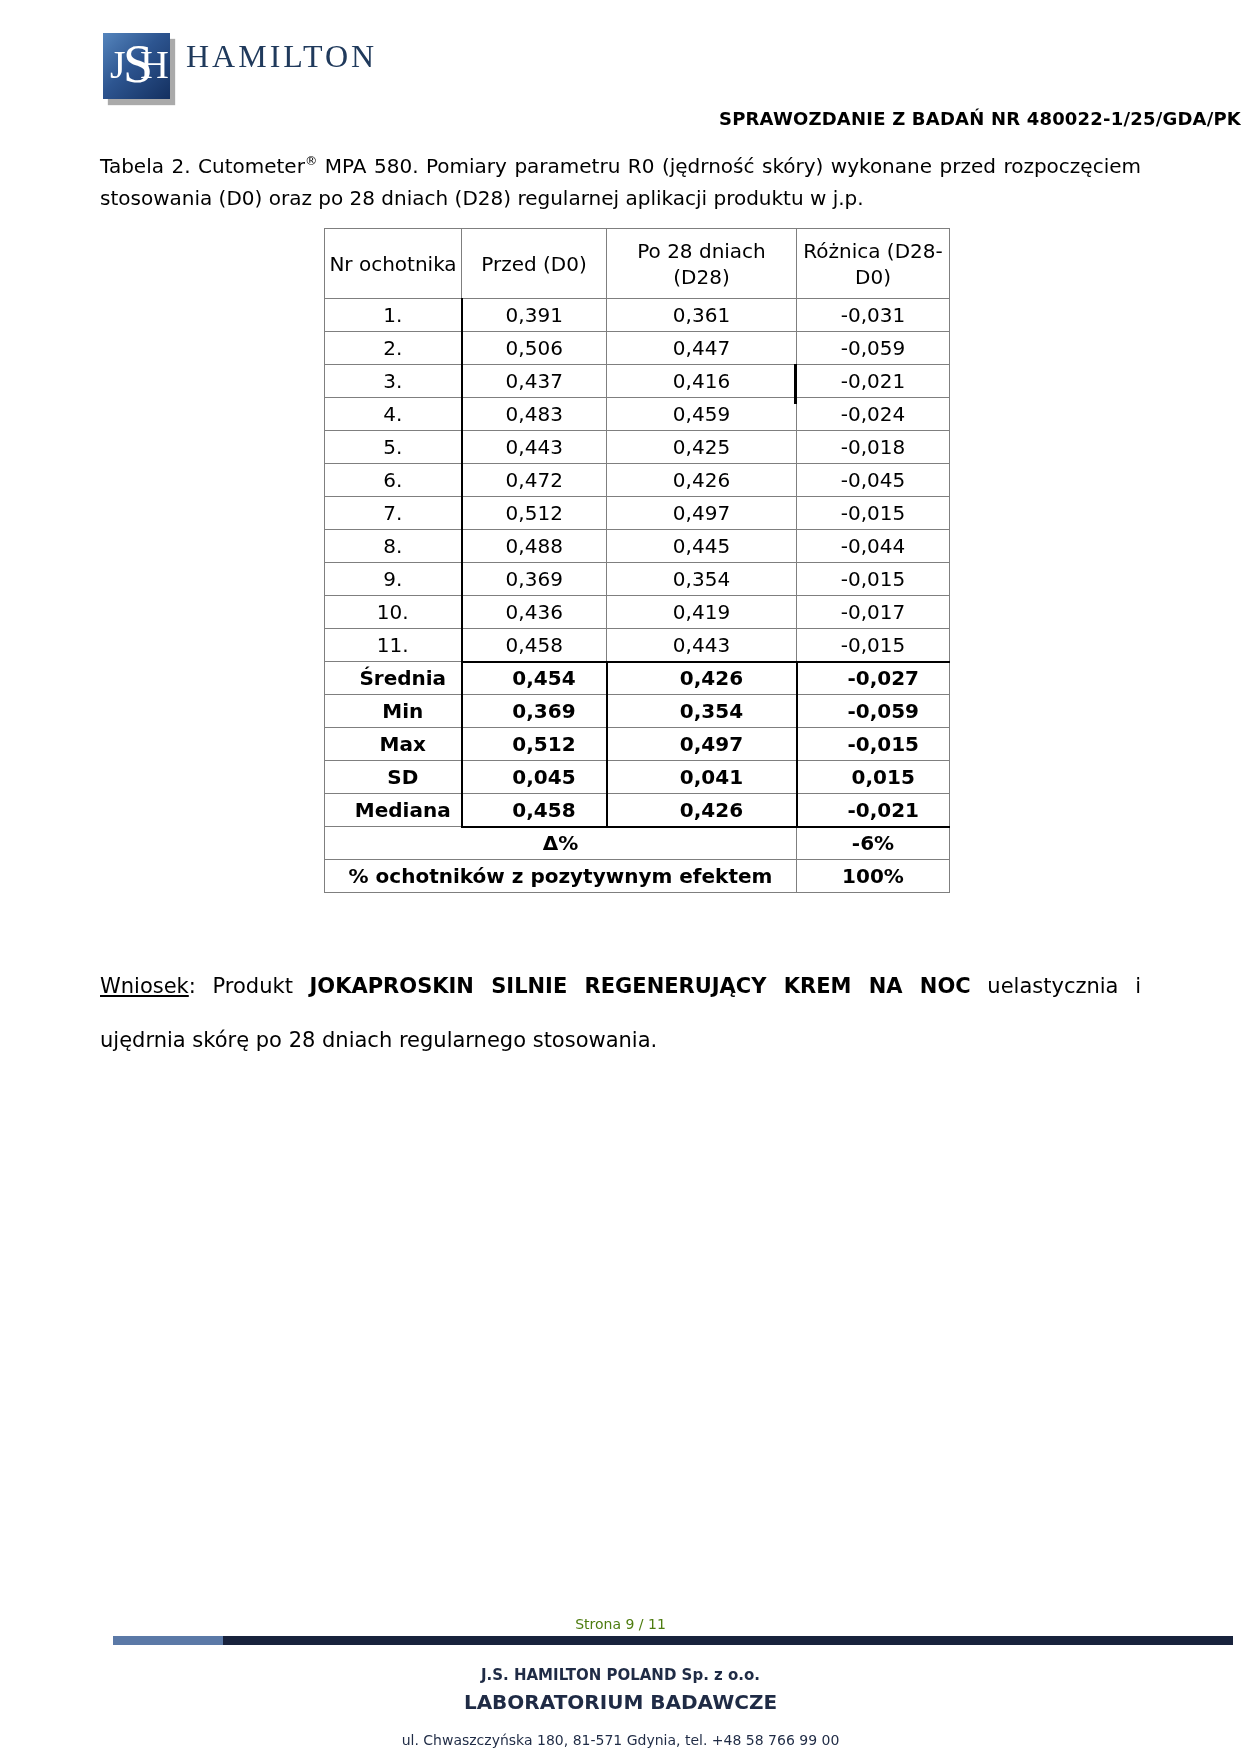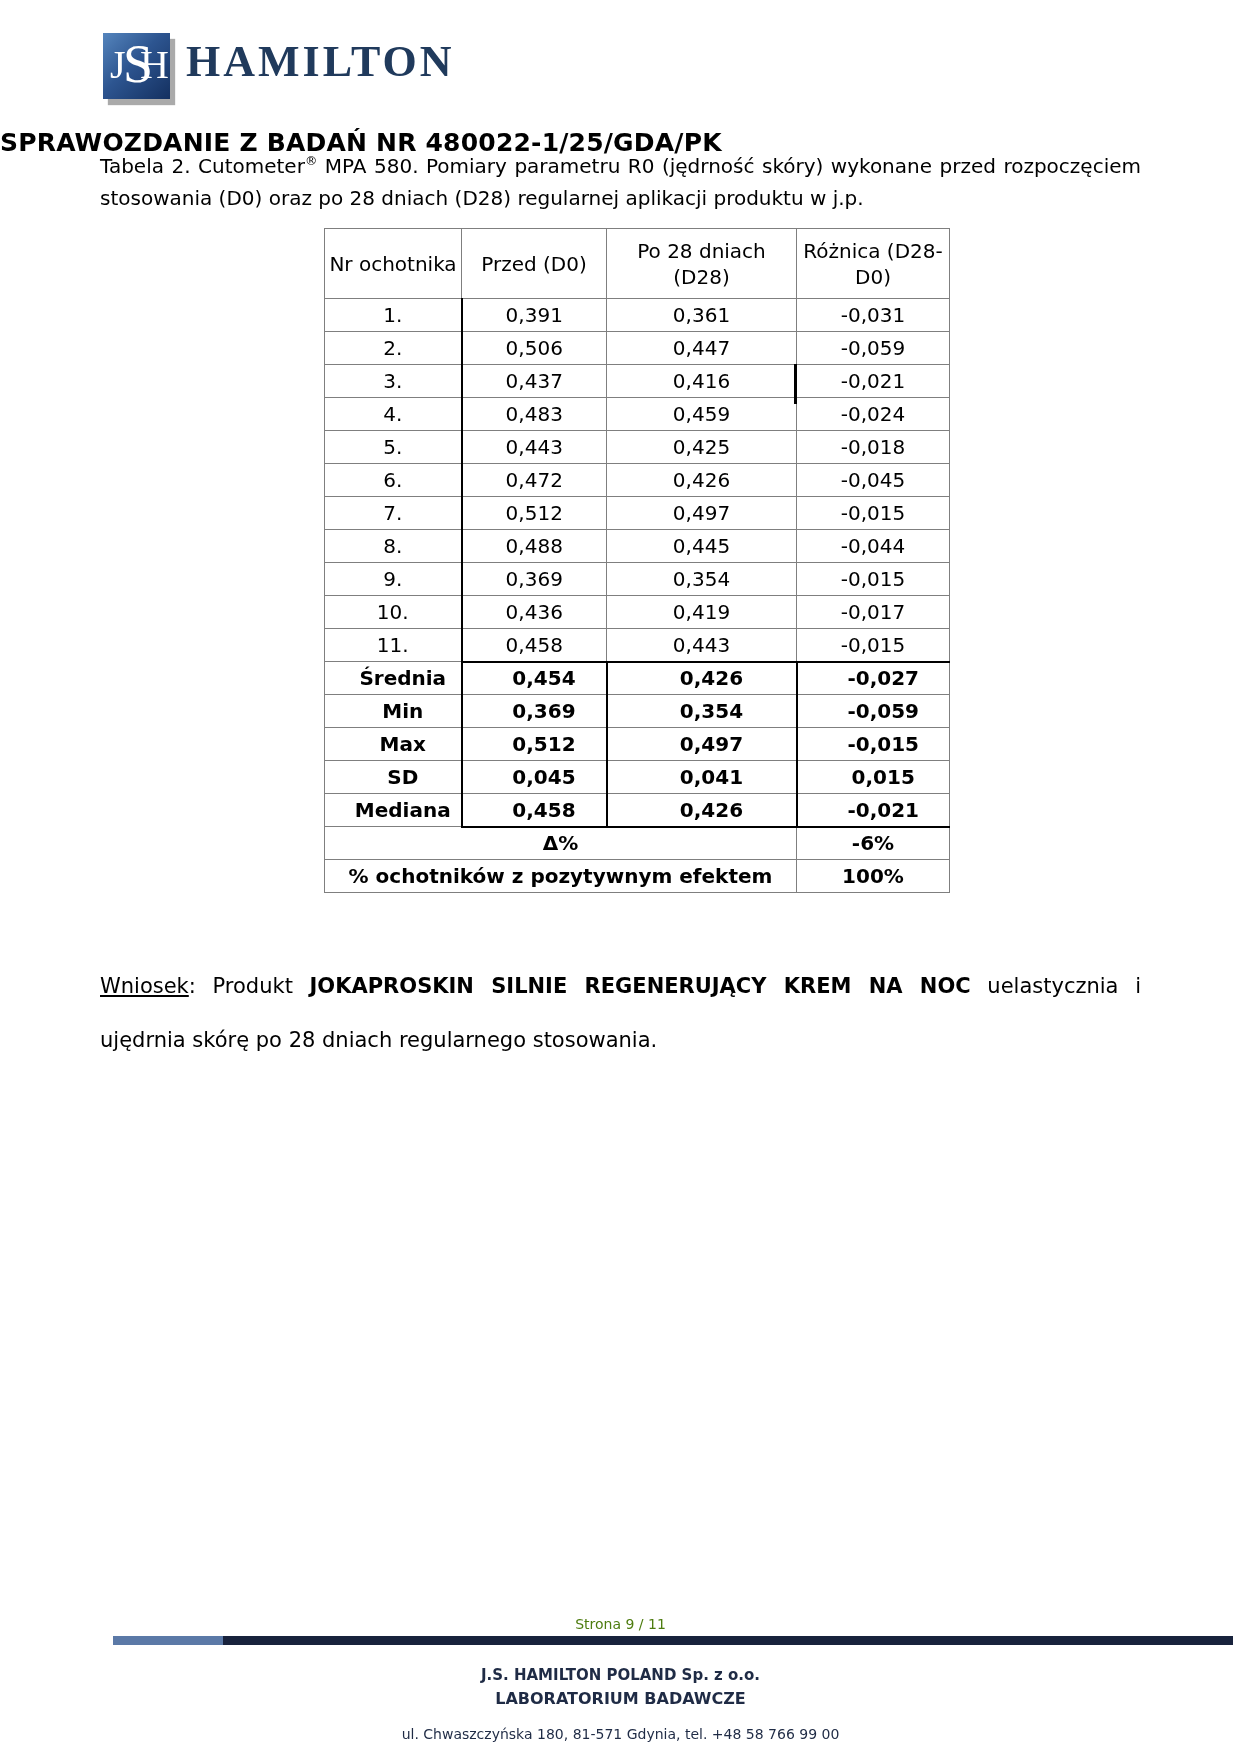--- a/index.html
+++ b/index.html
@@ -28,27 +28,27 @@
     box-shadow:5px 6px 1px #aaaaaa;
   }
   .logo-square span{
     position:absolute;color:#ffffff;font-family:"Liberation Serif",serif;line-height:1;
   }
   .mono-j{left:7px;top:12px;font-size:40px;}
   .mono-s{left:20px;top:4px;font-size:54px;}
   .mono-h{left:37px;top:12px;font-size:40px;}
   .brand-text{
     position:absolute;left:186px;top:40px;
-    font-family:"Liberation Serif",serif;font-size:44px;line-height:1;
-    color:var(--brand-navy);letter-spacing:3px;white-space:nowrap;font-weight:bold;
+    font-family:"Liberation Serif",serif;font-size:32px;line-height:1;
+    color:var(--brand-navy);letter-spacing:3px;white-space:nowrap;
   }
   
   .report-title{
-    position:absolute;top:128px;left:0;width:100%;
-    text-align:left;font-size:25px;font-weight:bold;letter-spacing:0.2px;
+    position:absolute;top:108px;left:0;width:100%;
+    text-align:right;font-size:18px;font-weight:bold;letter-spacing:0.2px;
   }
   
   .intro{
     position:absolute;top:150px;left:100px;width:1041px;
     font-size:20px;line-height:1.6;text-align:justify;
   }
   .intro sup{font-size:0.62em;vertical-align:super;}
   
   .table-area{position:absolute;top:228px;left:16px;width:100%;}
   .table-holder{position:relative;width:625px;margin:0 auto;}
@@ -88,21 +88,21 @@
     background:var(--bar-dark);
   }
   .footer-bar .light-seg{
     position:absolute;left:0;top:0;width:110px;height:9px;background:var(--bar-light);
   }
   .footer-info{
     position:absolute;top:1664px;left:0;width:100%;
     text-align:center;color:var(--footer-navy);line-height:1.55;
   }
   .footer-company{font-size:15px;font-weight:bold;}
-  .footer-dept{font-size:16px;font-weight:bold;}
+  .footer-dept{font-size:20px;font-weight:bold;}
   .footer-address{font-size:14px;margin-top:12px;}
 </style>
 </head>
 <body>
 
 <div class="logo-wrap">
   <div class="logo-square">
     <span class="mono-j">J</span>
     <span class="mono-s">S</span>
     <span class="mono-h">H</span>

